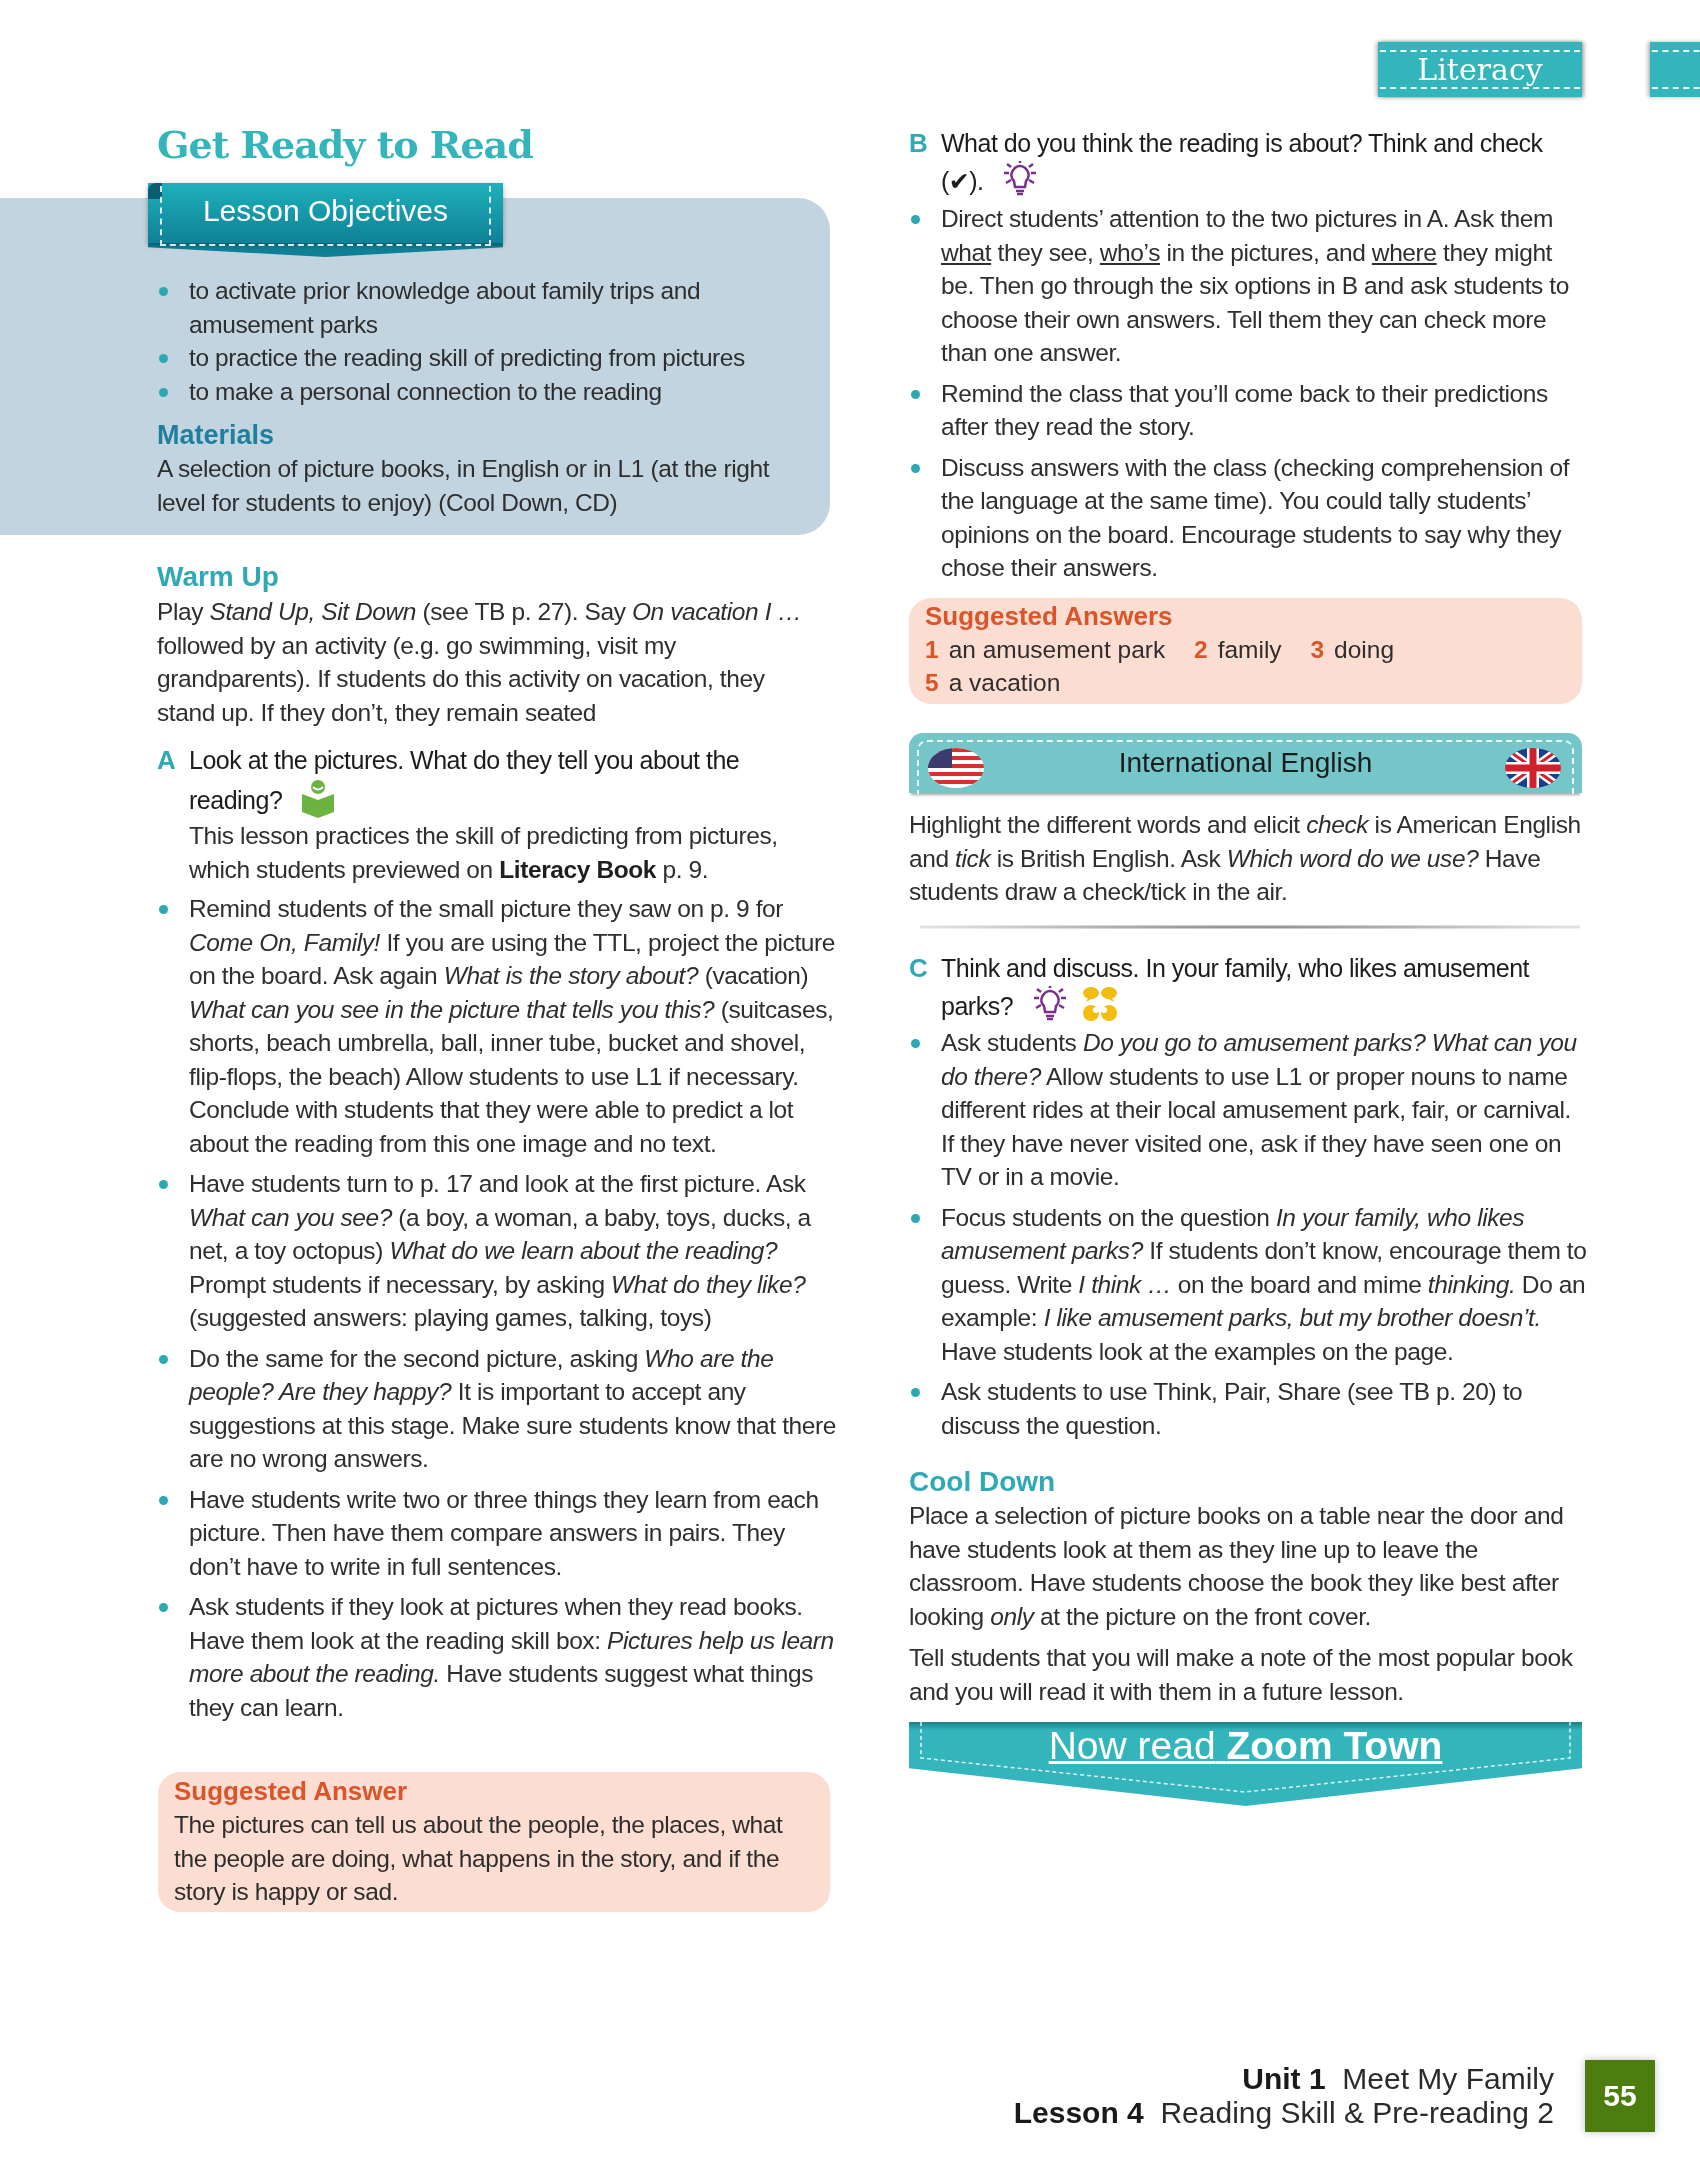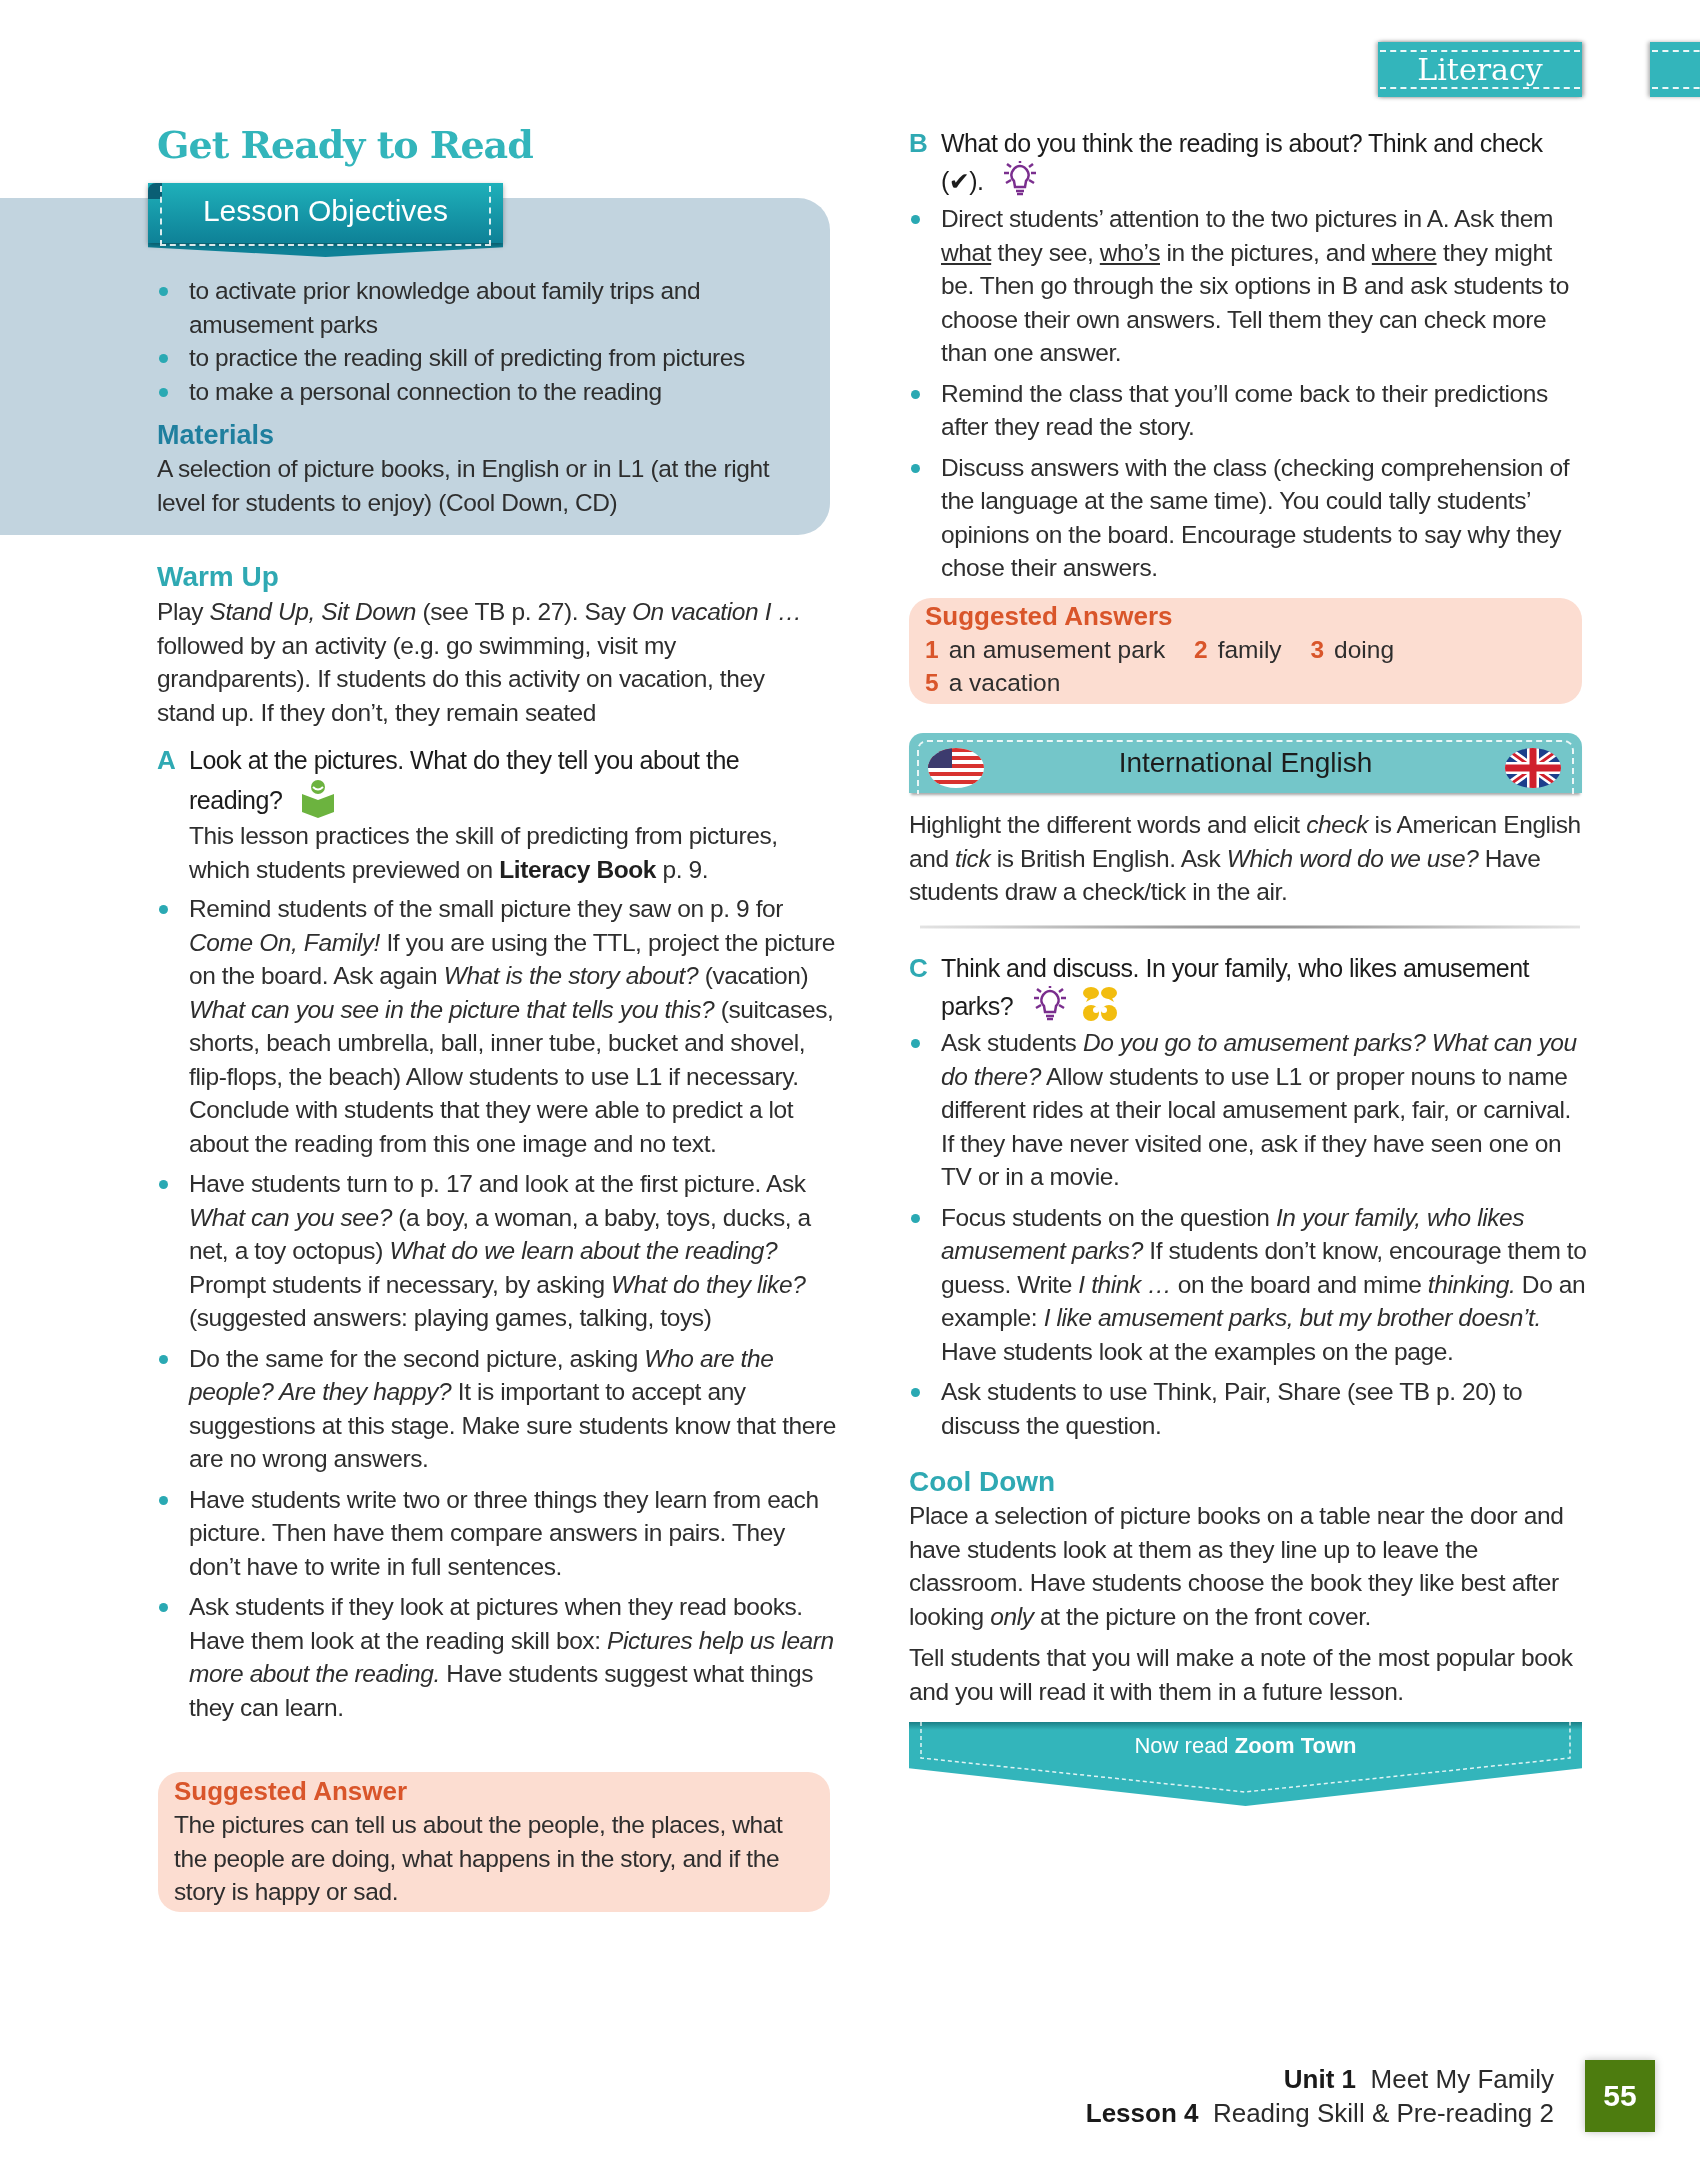--- a/index.html
+++ b/index.html
@@ -139,24 +139,24 @@
   .cool-t p { margin-bottom: 8px; }
 
   .now-banner {
     left: 909px; top: 1722px; width: 673px; height: 84px; background: #33b5bb;
     clip-path: polygon(0 0, 100% 0, 100% 55%, 50% 100%, 0 55%);
   }
   .now-shadow { left: 909px; top: 1722px; width: 673px; height: 8px; background: linear-gradient(#1a7f86, rgba(51,181,187,0)); }
   .now-stitch {
     left: 920px; top: 1722px; width: 651px; height: 72px;
   }
-  .now-text { left: 909px; top: 1726px; width: 673px; text-align: center; color: #fff; font-size: 22px; line-height: 40px; }
+  .now-text { left: 909px; top: 1726px; width: 673px; text-align: center; color: #fff; font-size: 39px; line-height: 40px; text-decoration: underline; }
   .now-text b { color: #fff; }
 
-  .footer-unit { right: 146px; top: 2062px; text-align: right; font-size: 26px; line-height: 34px; color: #2b2b2b; }
+  .footer-unit { right: 146px; top: 2062px; text-align: right; font-size: 30px; line-height: 34px; color: #2b2b2b; }
   .footer-unit b { color: #1a1a1a; }
   .page-num {
     left: 1585px; top: 2060px; width: 70px; height: 72px; background: #4d7c0f; color: #fff;
     font-size: 30px; font-weight: bold; text-align: center; line-height: 72px;
     box-shadow: 0 0 8px rgba(0,0,0,0.25);
   }
   .icon-inline { display: inline-block; vertical-align: middle; margin-left: 10px; }
 </style>
 </head>
 <body>

